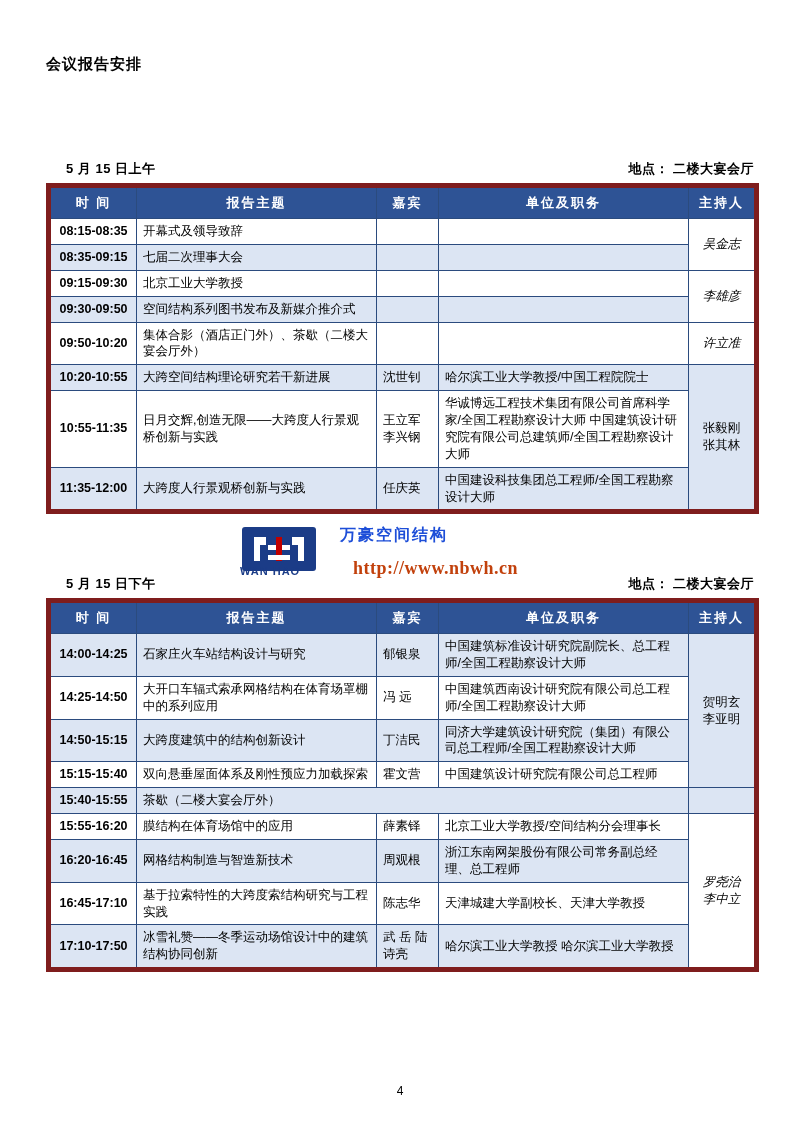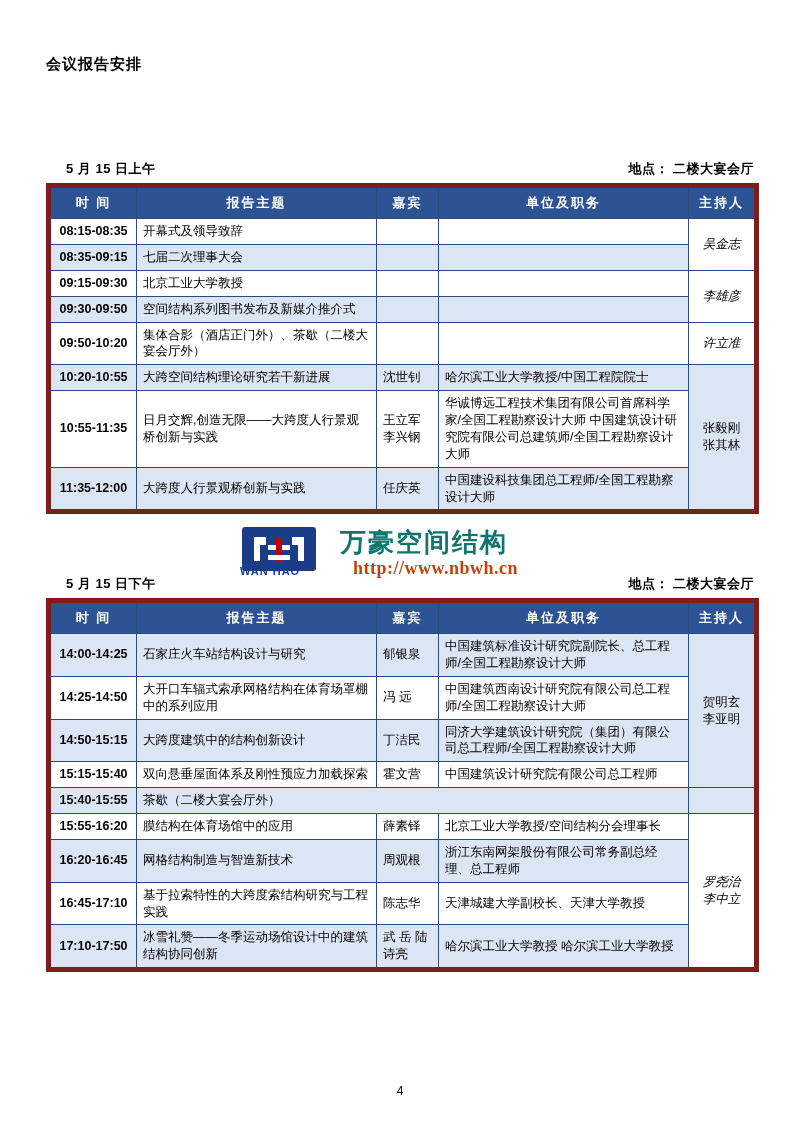--- a/index.html
+++ b/index.html
@@ -110,23 +110,23 @@
     position: absolute;
     left: 0;
     top: 0;
     width: 78px;
     height: 56px;
   }
   .logo-cn {
     position: absolute;
     left: 100px;
     top: 0px;
-    font-size: 26px;
-    font-weight: bold;
-    color: #0f766e;
+    font-size: 16px;
+    font-weight: bold;
+    color: #1d4ed8;
     letter-spacing: 2px;
     font-family: "Liberation Serif", "DejaVu Serif", serif;
   }
   .logo-url {
     position: absolute;
     left: 100px;
     top: 33px;
     font-size: 18px;
     font-weight: bold;
     color: #c2410c;

